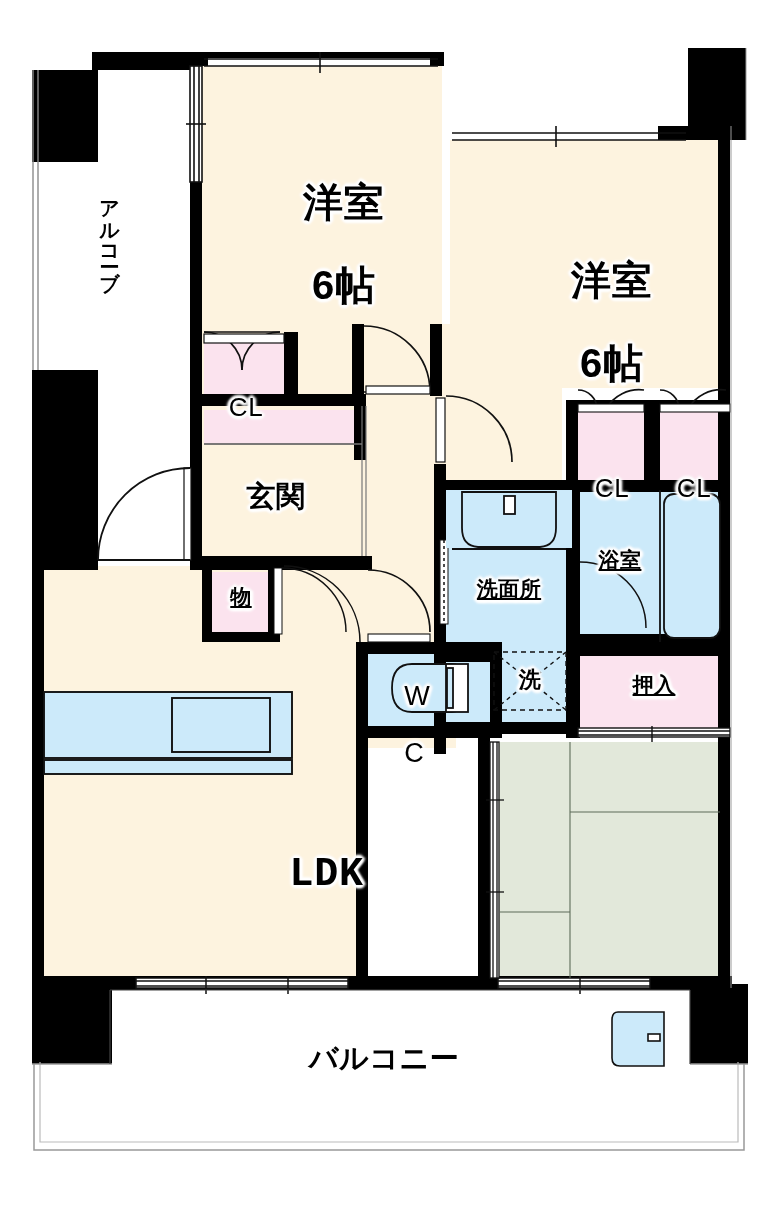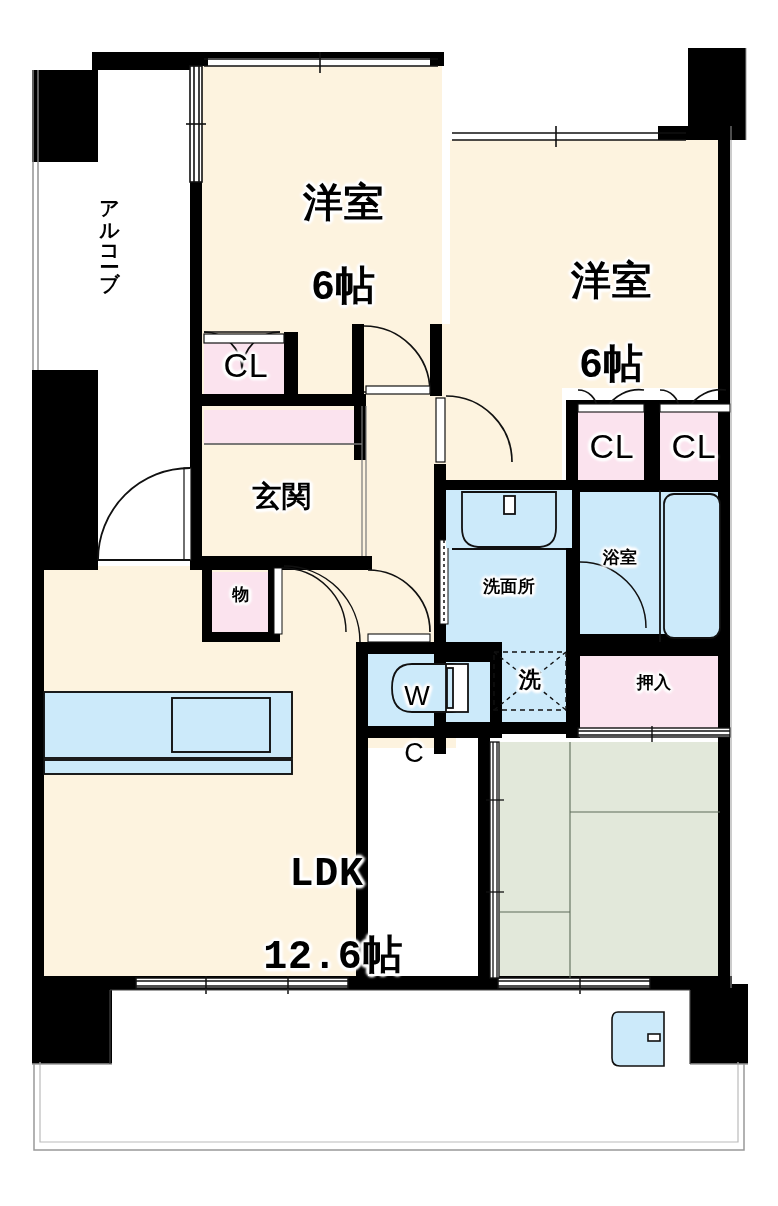--- a/index.html
+++ b/index.html
@@ -33,22 +33,22 @@
     white-space:pre;
     letter-spacing:0.02em;
     text-shadow:
       2px 0 2.5px #fff, -2px 0 2.5px #fff, 0 2px 2.5px #fff, 0 -2px 2.5px #fff,
       1.5px 1.5px 2.5px #fff, -1.5px 1.5px 2.5px #fff, 1.5px -1.5px 2.5px #fff, -1.5px -1.5px 2.5px #fff,
       3px 0 3px #fff, -3px 0 3px #fff, 0 3px 3px #fff, 0 -3px 3px #fff;
     pointer-events:none;
   }
   .lbl-big{font-size:40px;}
   .lbl-mid{font-size:29px;}
-  .lbl-sm{font-size:17px;}
-  .lbl-cl{font-size:34px;font-weight:normal;font-family:"Liberation Sans",sans-serif;}
+  .lbl-sm{font-size:21px;text-decoration:underline;}
+  .lbl-cl{font-size:26px;font-weight:normal;font-family:"Liberation Sans",sans-serif;margin-top:46px;}
   .lbl-wc{font-size:27px;font-weight:normal;line-height:1.05;}
   .lbl-alc{font-size:20px;font-weight:bold;line-height:1.18;}
   .lbl-sen{font-size:22px;font-weight:bold;}
 
   svg.ov{position:absolute;left:0;top:0;width:778px;height:1206px;pointer-events:none;overflow:visible;}
 </style>
 </head>
 <body>
 
 <div id="plan">
@@ -330,28 +330,28 @@
     <span>6帖</span>
   </div>
 
   <div class="lbl lbl-big" style="left:504px;top:218px;width:168px;">
     <span>洋室</span><br>
     <span>6帖</span>
   </div>
 
   <div class="lbl lbl-big" style="left:164px;top:812px;width:226px;font-family:Liberation Mono, monospace;">
     <span>LDK</span><br>
-    <span>12.6帖</span>
   </div>
 
 
-  <div class="lbl lbl-mid" style="left:222px;top:481px;width:120px;">玄関</div>
+  <div class="lbl lbl-mid" style="left:216px;top:481px;width:120px;">玄関</div>
 
   <div class="lbl lbl-alc" style="left:93px;top:186px;width:28px;writing-mode:vertical-rl;text-orientation:upright;">アルコーブ</div>
 
+  <div class="lbl lbl-mid" style="left:278px;top:1043px;width:212px;">バルコニー</div>
 
   <div class="lbl lbl-sm" style="left:452px;top:578px;width:114px;">洗面所</div>
 
   <div class="lbl lbl-sm" style="left:582px;top:549px;width:76px;">浴室</div>
 
   <div class="lbl lbl-sm" style="left:606px;top:674px;width:96px;">押入</div>
 
   <div class="lbl lbl-sm" style="left:212px;top:586px;width:58px;">物</div>
 
   <div class="lbl lbl-sen" style="left:500px;top:669px;width:60px;">洗</div>

